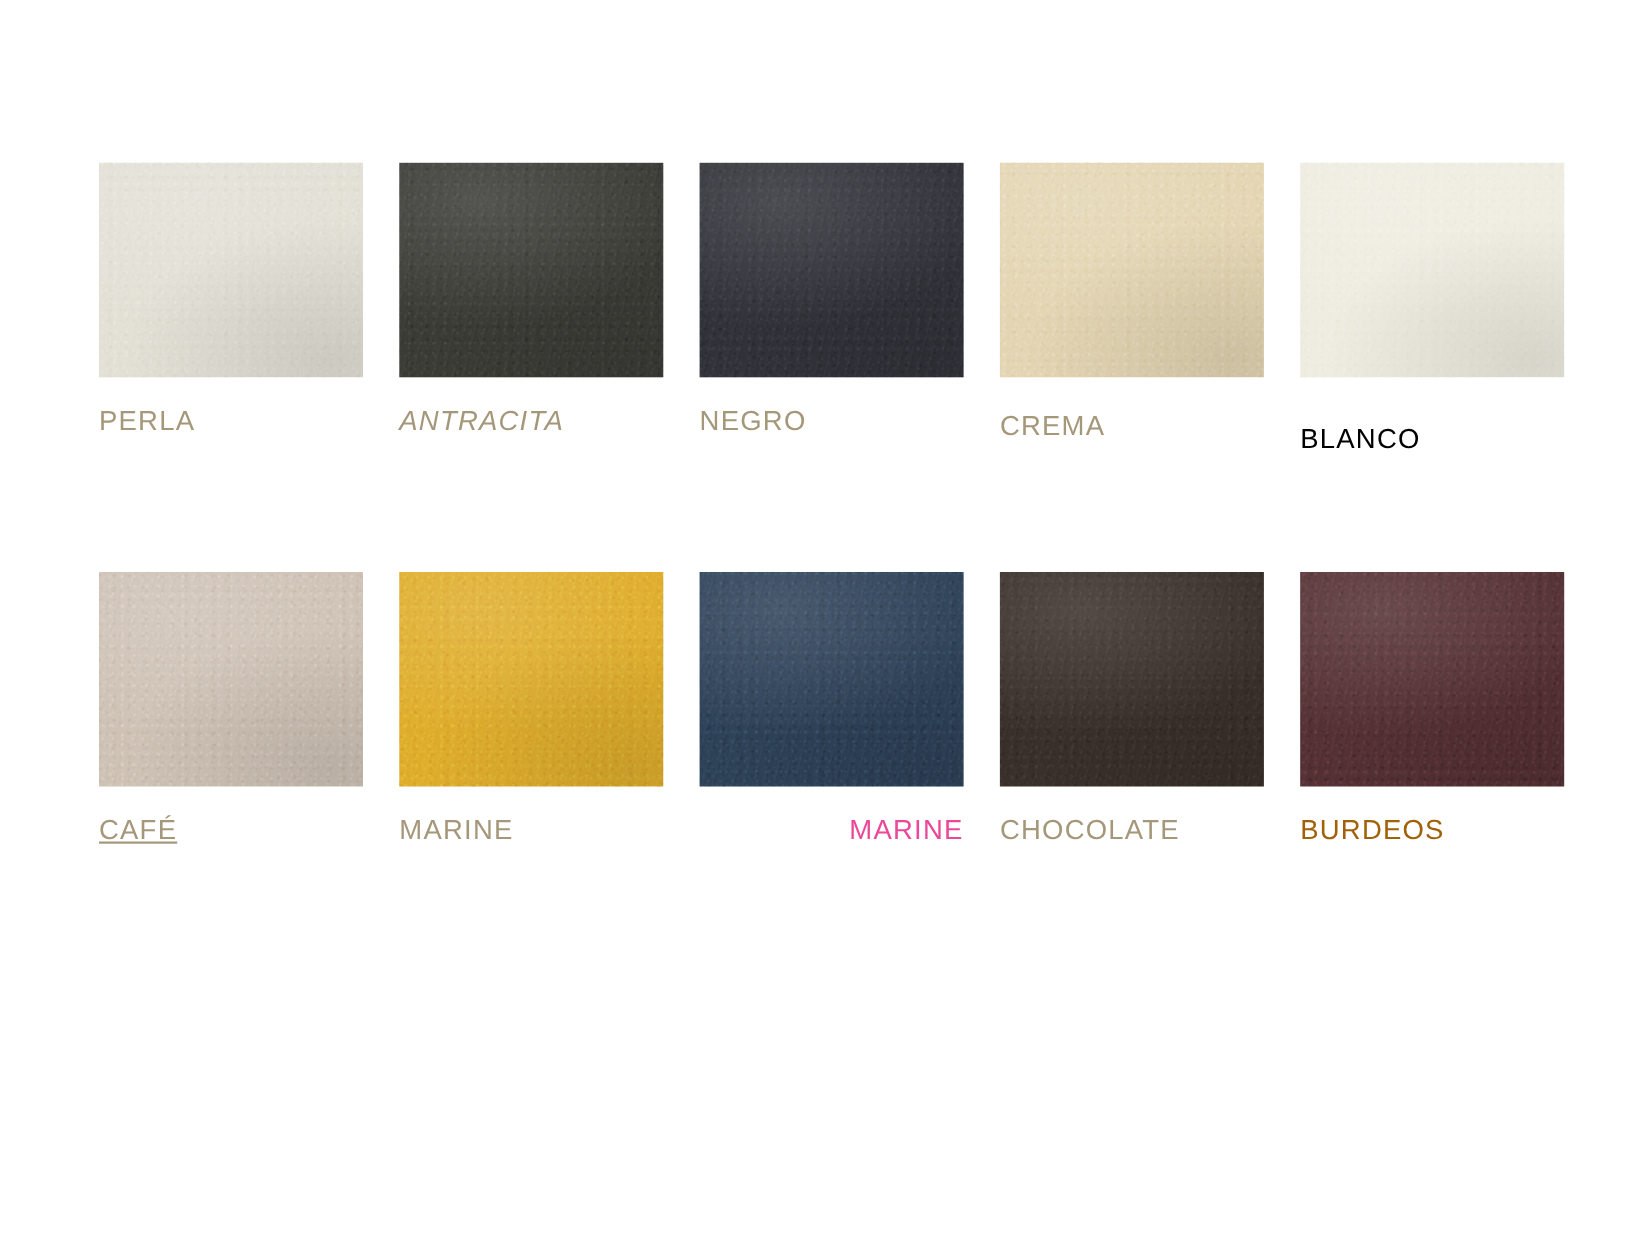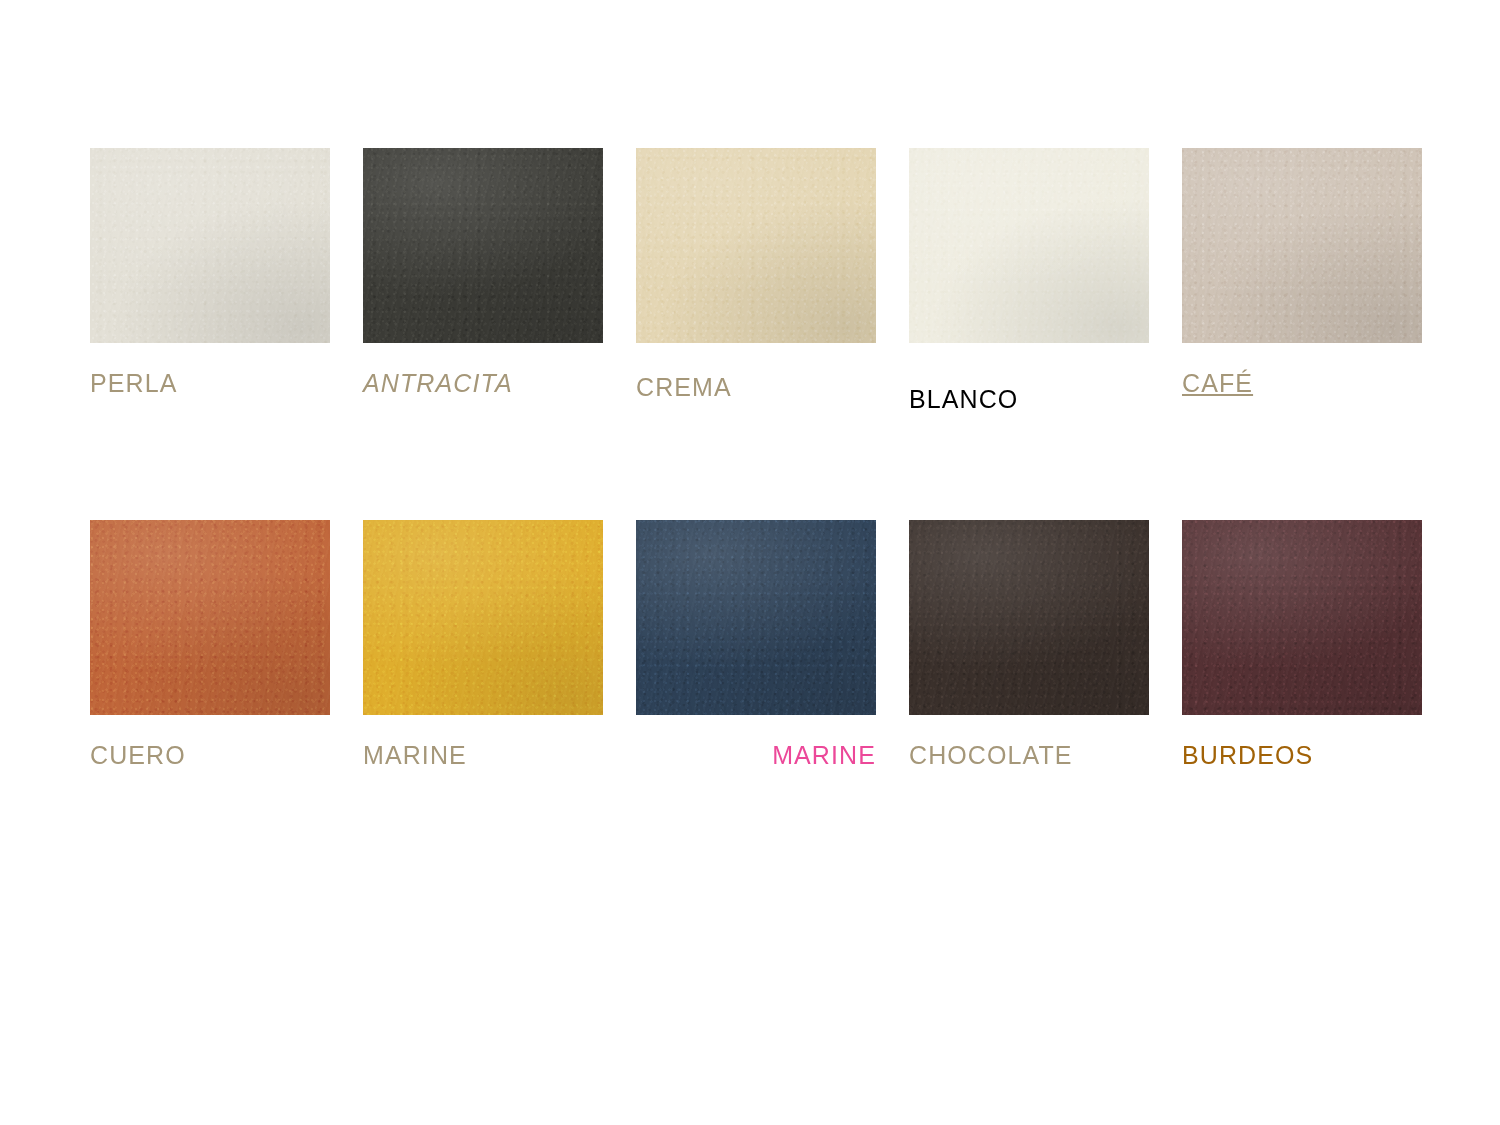--- a/index.html
+++ b/index.html
@@ -112,20 +112,28 @@
       </div>
       <div class="swatch-cell">
         <div class="swatch-chip" style="background-color: rgb(60, 60, 55);">
           <div class="grain" style="background-position: 6px 1px, 1px 4px, 8px 0px, 1px 6px, 2px 6px, 0px 8px;"></div>
           <div class="fibre"></div>
           <div class="sheen"></div>
         </div>
         <div class="swatch-label" style="color: rgb(165, 151, 121); font-style: italic;">ANTRACITA</div>
       </div>
       <div class="swatch-cell">
+        <div class="swatch-chip" style="background-color: rgb(50, 51, 58);">
+          <div class="grain" style="background-position: 9px 6px, 8px 6px, 3px 6px, 9px 9px, 7px 5px, 6px 2px;"></div>
+          <div class="fibre"></div>
+          <div class="sheen"></div>
+        </div>
+        <div class="swatch-label" style="color: rgb(165, 151, 121);">NEGRO</div>
+      </div>
+      <div class="swatch-cell">
         <div class="swatch-chip" style="background-color: rgb(228, 214, 180);">
           <div class="grain" style="background-position: 1px 2px, 2px 8px, 7px 0px, 2px 12px, 4px 4px, 0px 6px;"></div>
           <div class="fibre"></div>
           <div class="sheen"></div>
         </div>
         <div class="swatch-label" style="color: rgb(165, 151, 121); margin-top: 32px;">CREMA</div>
       </div>
       <div class="swatch-cell">
         <div class="swatch-chip" style="background-color: rgb(239, 237, 225);">
           <div class="grain" style="background-position: 4px 7px, 9px 10px, 2px 6px, 10px 2px, 1px 3px, 6px 0px;"></div>
@@ -134,28 +142,20 @@
         </div>
         <div class="swatch-label" style="color: #000000; margin-top: 44px;">BLANCO</div>
       </div>
       <div class="swatch-cell">
         <div class="swatch-chip" style="background-color: rgb(207, 195, 182);">
           <div class="grain" style="background-position: 7px 3px, 3px 1px, 6px 0px, 3px 5px, 6px 2px, 0px 4px;"></div>
           <div class="fibre"></div>
           <div class="sheen"></div>
         </div>
         <div class="swatch-label" style="color: rgb(165, 151, 121); text-decoration: underline;">CAFÉ</div>
-      </div>
-      <div class="swatch-cell">
-        <div class="swatch-chip" style="background-color: rgb(192, 102, 58);">
-          <div class="grain" style="background-position: 10px 8px, 10px 3px, 1px 6px, 11px 8px, 3px 1px, 6px 8px;"></div>
-          <div class="fibre"></div>
-          <div class="sheen"></div>
-        </div>
-        <div class="swatch-label" style="color: rgb(165, 151, 121);">CUERO</div>
       </div>
       <div class="swatch-cell">
         <div class="swatch-chip" style="background-color: rgb(223, 174, 45);">
           <div class="grain" style="background-position: 2px 4px, 4px 5px, 5px 0px, 4px 11px, 0px 0px, 0px 2px;"></div>
           <div class="fibre"></div>
           <div class="sheen"></div>
         </div>
         <div class="swatch-label" style="color: rgb(165, 151, 121);">MARINE</div>
       </div>
       <div class="swatch-cell">

